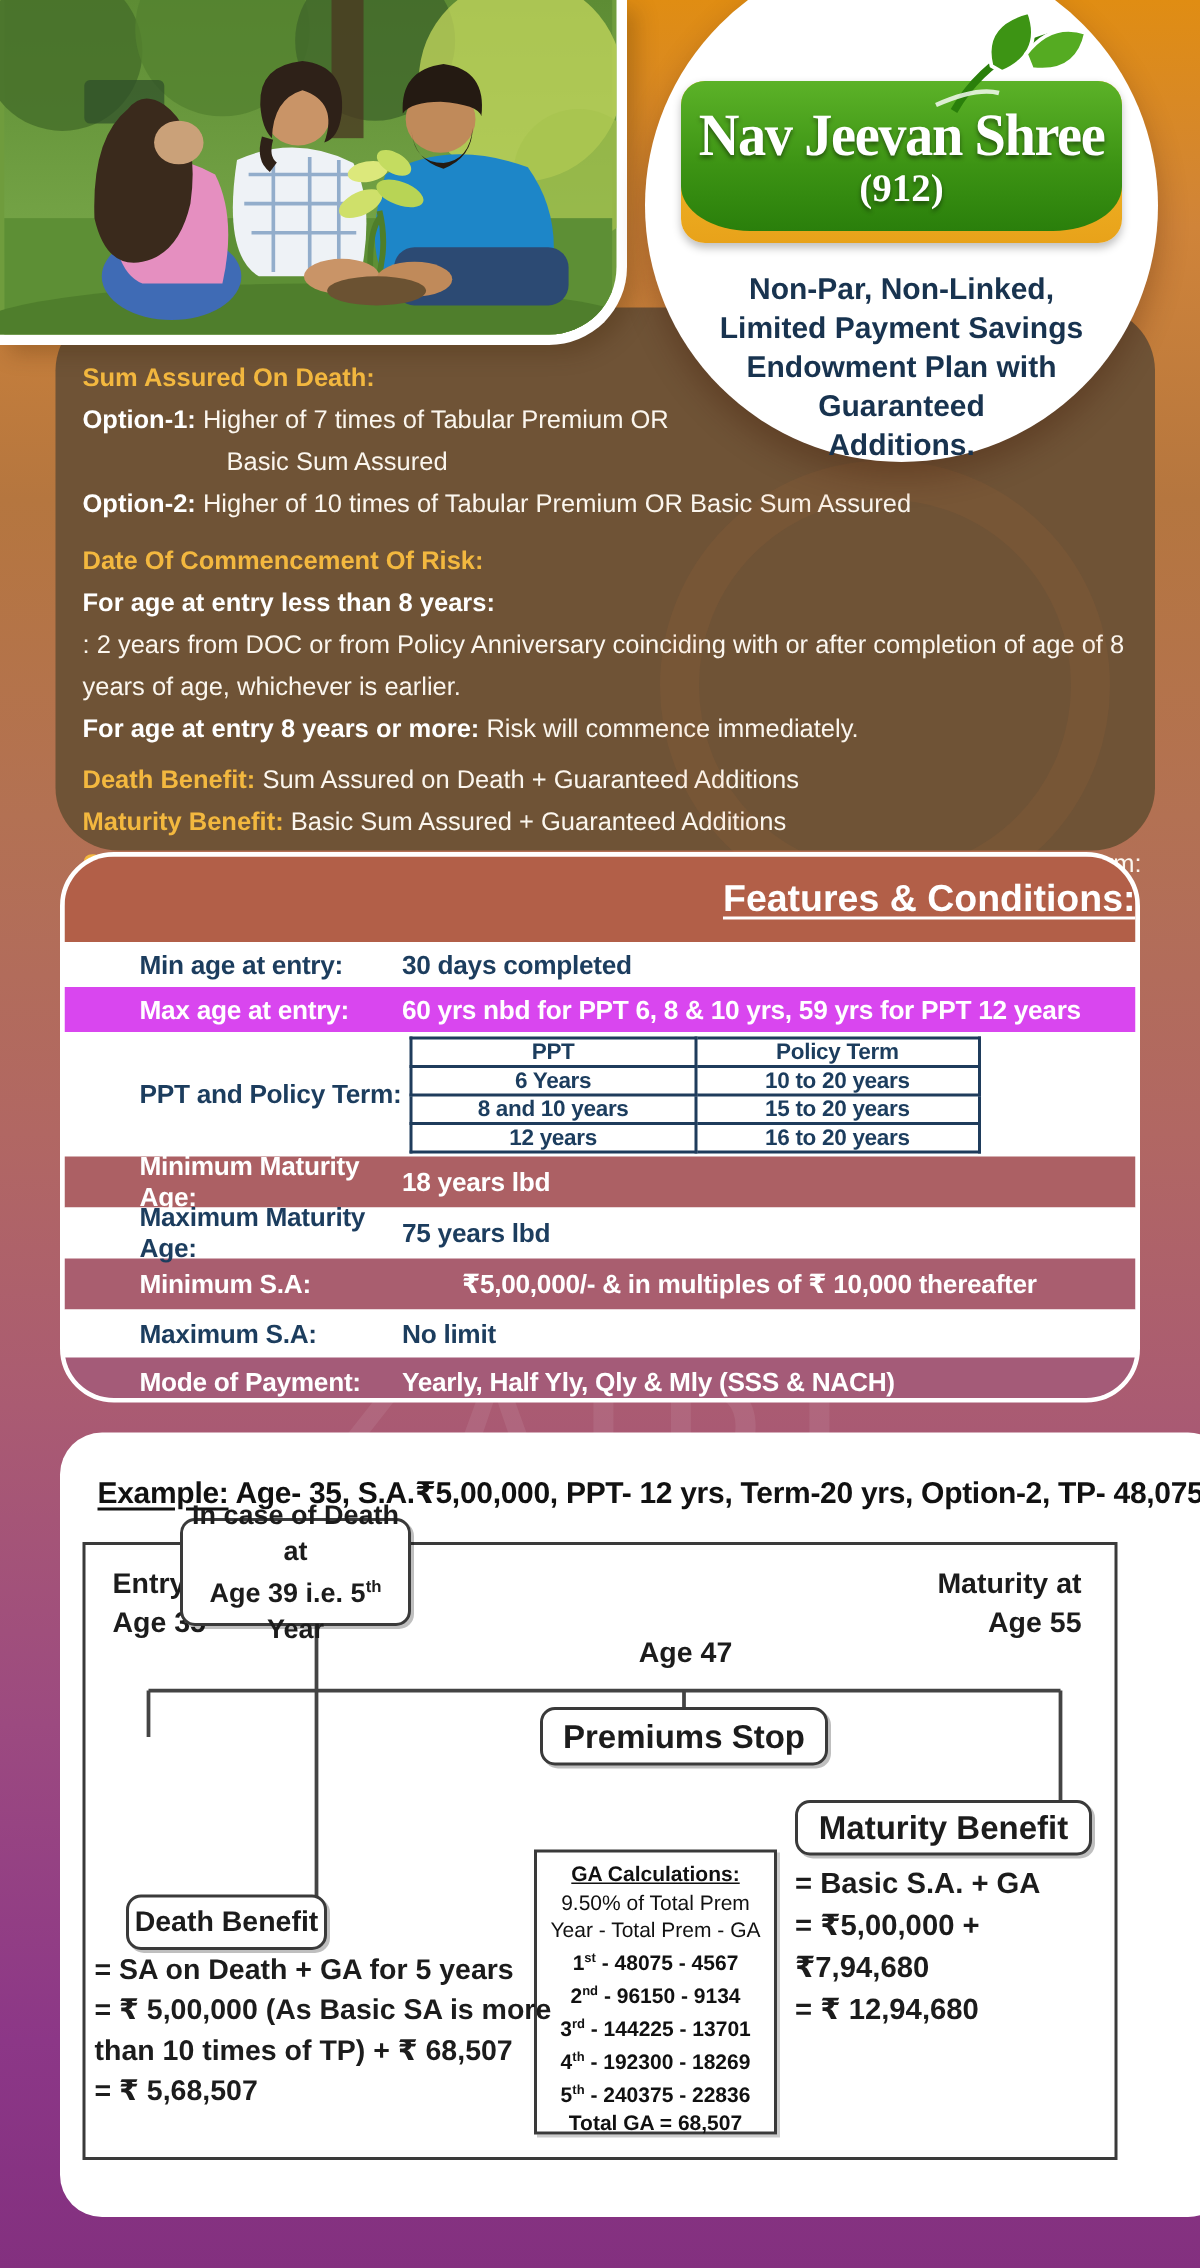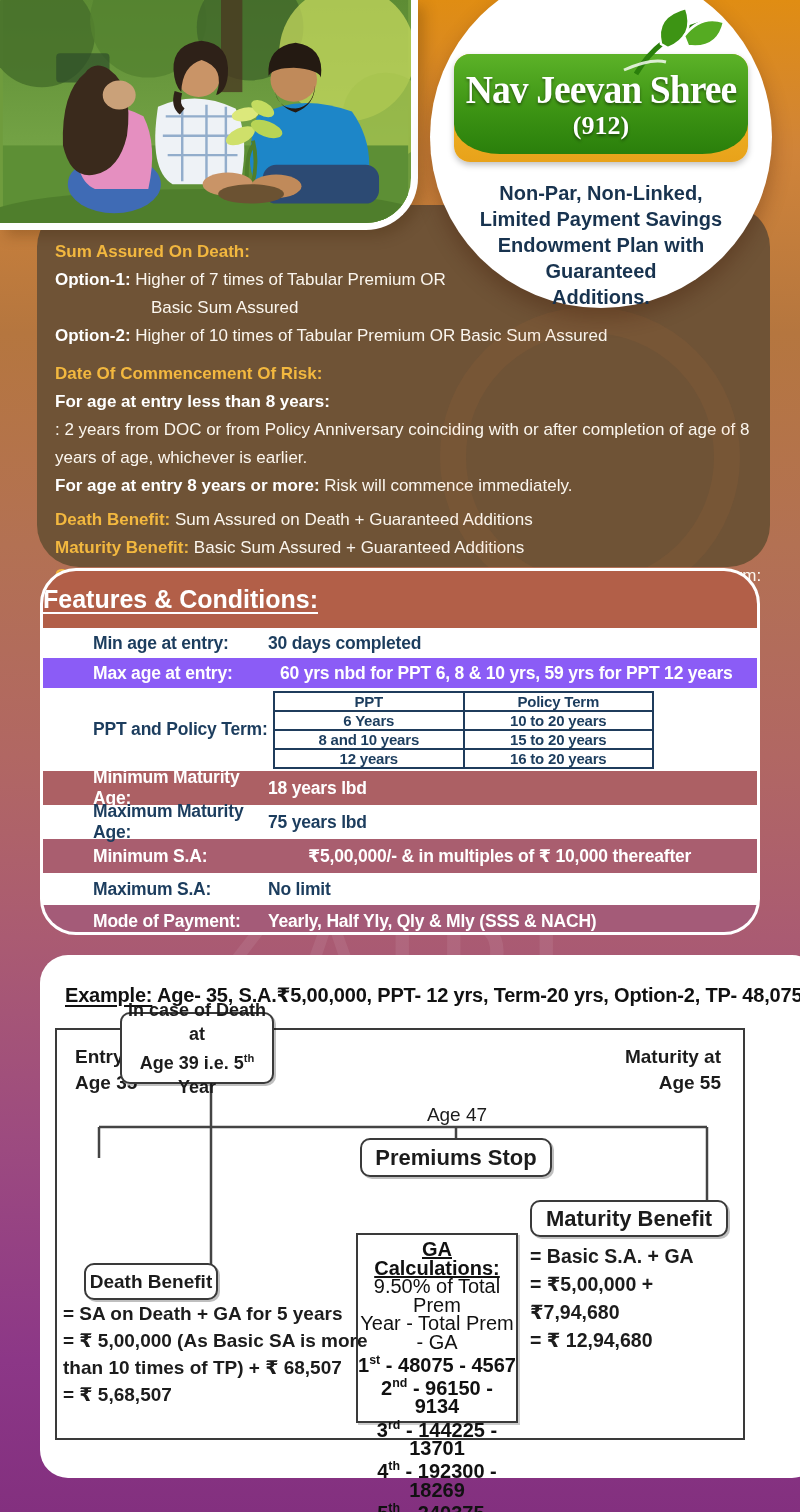--- a/index.html
+++ b/index.html
@@ -76,29 +76,29 @@
   .spacer10 { height:10px; } .spacer6 { height:6px; }
 
   
   .features {
     position:absolute; left:40px; top:568px; width:720px; height:367px;
     border:3px solid #fff; border-radius:36px; overflow:hidden;
     background:#fff;
   }
   .f-head {
     height:57px; background:#b25f48; color:#fff;
-    display:flex; align-items:center; justify-content:flex-start;
+    display:flex; align-items:center; justify-content:flex-end;
     font-weight:700; font-size:25px;
   }
   .f-head span { text-decoration:underline; text-underline-offset:4px; }
   .f-row { display:flex; align-items:center; }
   .f-label { width:225px; padding-left:50px; font-weight:700; font-size:17.5px; letter-spacing:-.2px; }
   .f-value { flex:1; font-weight:700; font-size:17.5px; letter-spacing:-.2px; }
   .light { background:#ffffff; color:#1c3d5e; }
-  .d1 { background:#8b5cf6; color:#fff;gap:12px; }
+  .d1 { background:#d946ef; color:#fff; }
   .d2 { background:#ac6064; color:#fff; }
   .d3 { background:#a95e6f; color:#fff;gap:40px; }
   .d4 { background:#a45b78; color:#fff; }
   .h30 { height:30px;align-items:center; } .h34 { height:34px; } .h32 { height:32px; } .h33 { height:33px; }
   .ppt-row { height:83px; background:#fff; color:#1c3d5e; }
   .ppt-table { width:381px; border-collapse:collapse; margin-left:5px; }
   .ppt-table td {
     border:2px solid #1f3c5c; text-align:center; font-weight:700;
     font-size:15px; color:#1c3d5e; height:19px; padding:0; width:50%;
     letter-spacing:-.2px;
@@ -128,29 +128,29 @@
   }
   .diagram svg.lines { position:absolute; left:0; top:0; width:690px; height:412px; }
   .dg { position:absolute; }
   .obox {
     border:2px solid #3a3a3a; border-radius:10px; background:#fff;
     box-shadow:2px 2px 0 rgba(0,0,0,.25);
     display:flex; align-items:center; justify-content:center; text-align:center;
   }
   .entry-label { left:18px; top:14px; font-weight:600; line-height:26px; }
   .death-at { left:63px; top:-18px; width:154px; height:72px; font-weight:600; font-size:18px; line-height:24px; }
-  .age47 { left:354px; top:62px; width:92px; text-align:center; font-weight:400;margin-top:12px; }
+  .age47 { left:354px; top:62px; width:92px; text-align:center; font-weight:700; }
   .maturity-at { right:22px; top:14px; text-align:right; font-weight:600; line-height:26px; }
   .premiums-stop { left:303px; top:108px; width:192px; height:39px; font-weight:700; font-size:22px; }
   .maturity-box { left:473px; top:170px; width:198px; height:37px; font-weight:700; font-size:22px; }
   .maturity-lines { left:473px; top:212px; width:215px; line-height:28px; font-size:19.5px; font-weight:600; }
   .ga-box {
     left:299px; top:203px; width:162px; height:190px;
     border:2px solid #3a3a3a; background:#fff; box-shadow:2px 2px 0 rgba(0,0,0,.2);
-    text-align:center; font-size:20px; line-height:18.5px; padding-top:5px; color:#111;
+    text-align:center; font-size:14px; line-height:18.5px; padding-top:5px; color:#111;
   }
   .ga-box .t { font-weight:700; text-decoration:underline; }
   .ga-box .r { font-weight:700; }
   .death-box { left:27px; top:233px; width:134px; height:37px; font-weight:700; font-size:19px; }
   .death-lines { left:6px; top:270px; width:300px; line-height:27px; font-size:19px; font-weight:700; white-space:nowrap; }
   sup { font-size:.62em; }
 </style>
 </head>
 <body>
 

